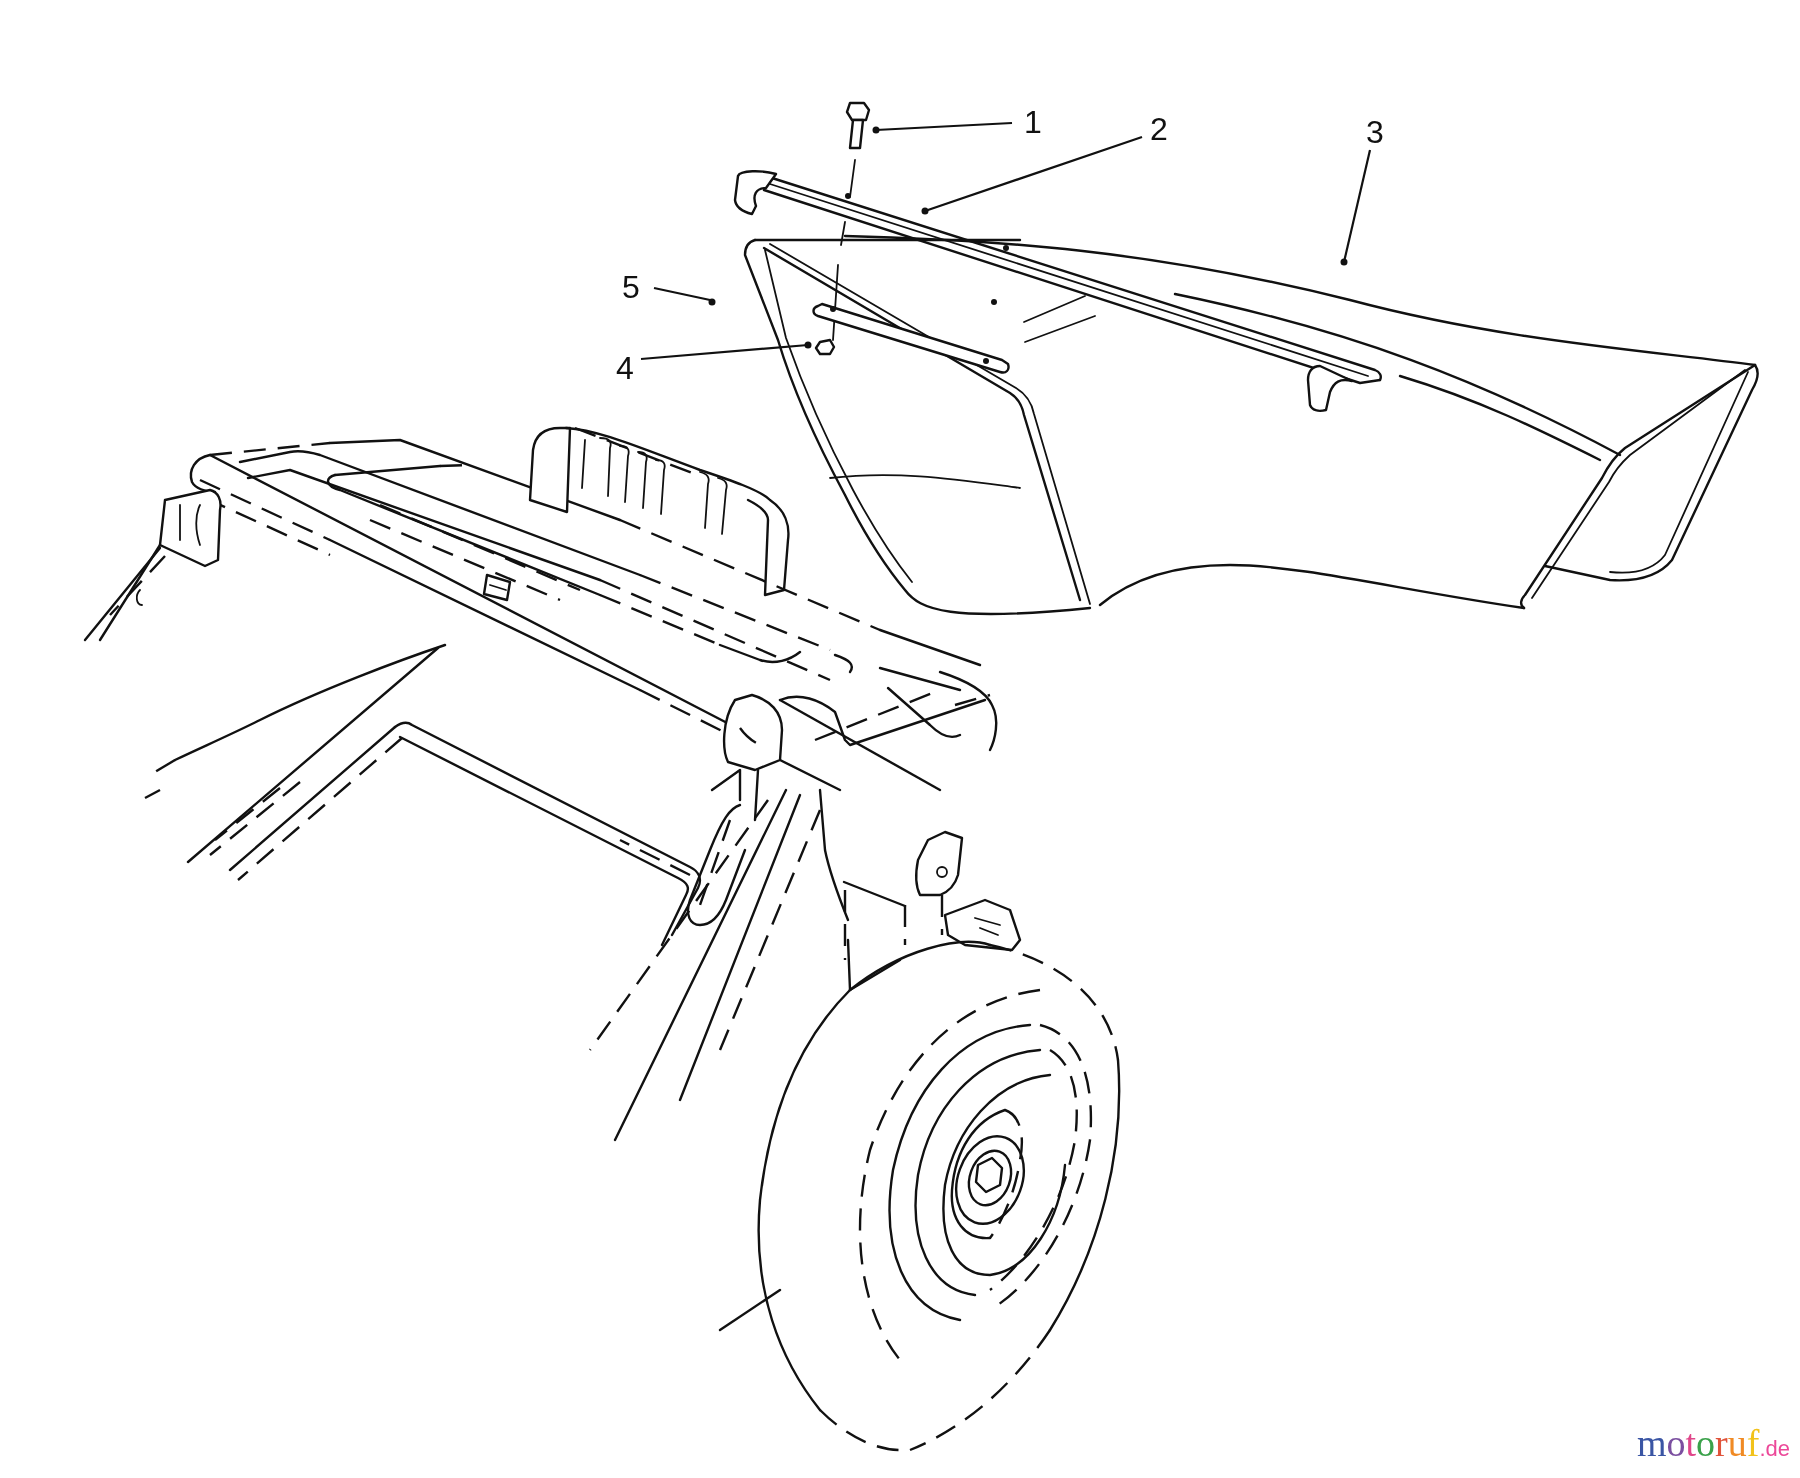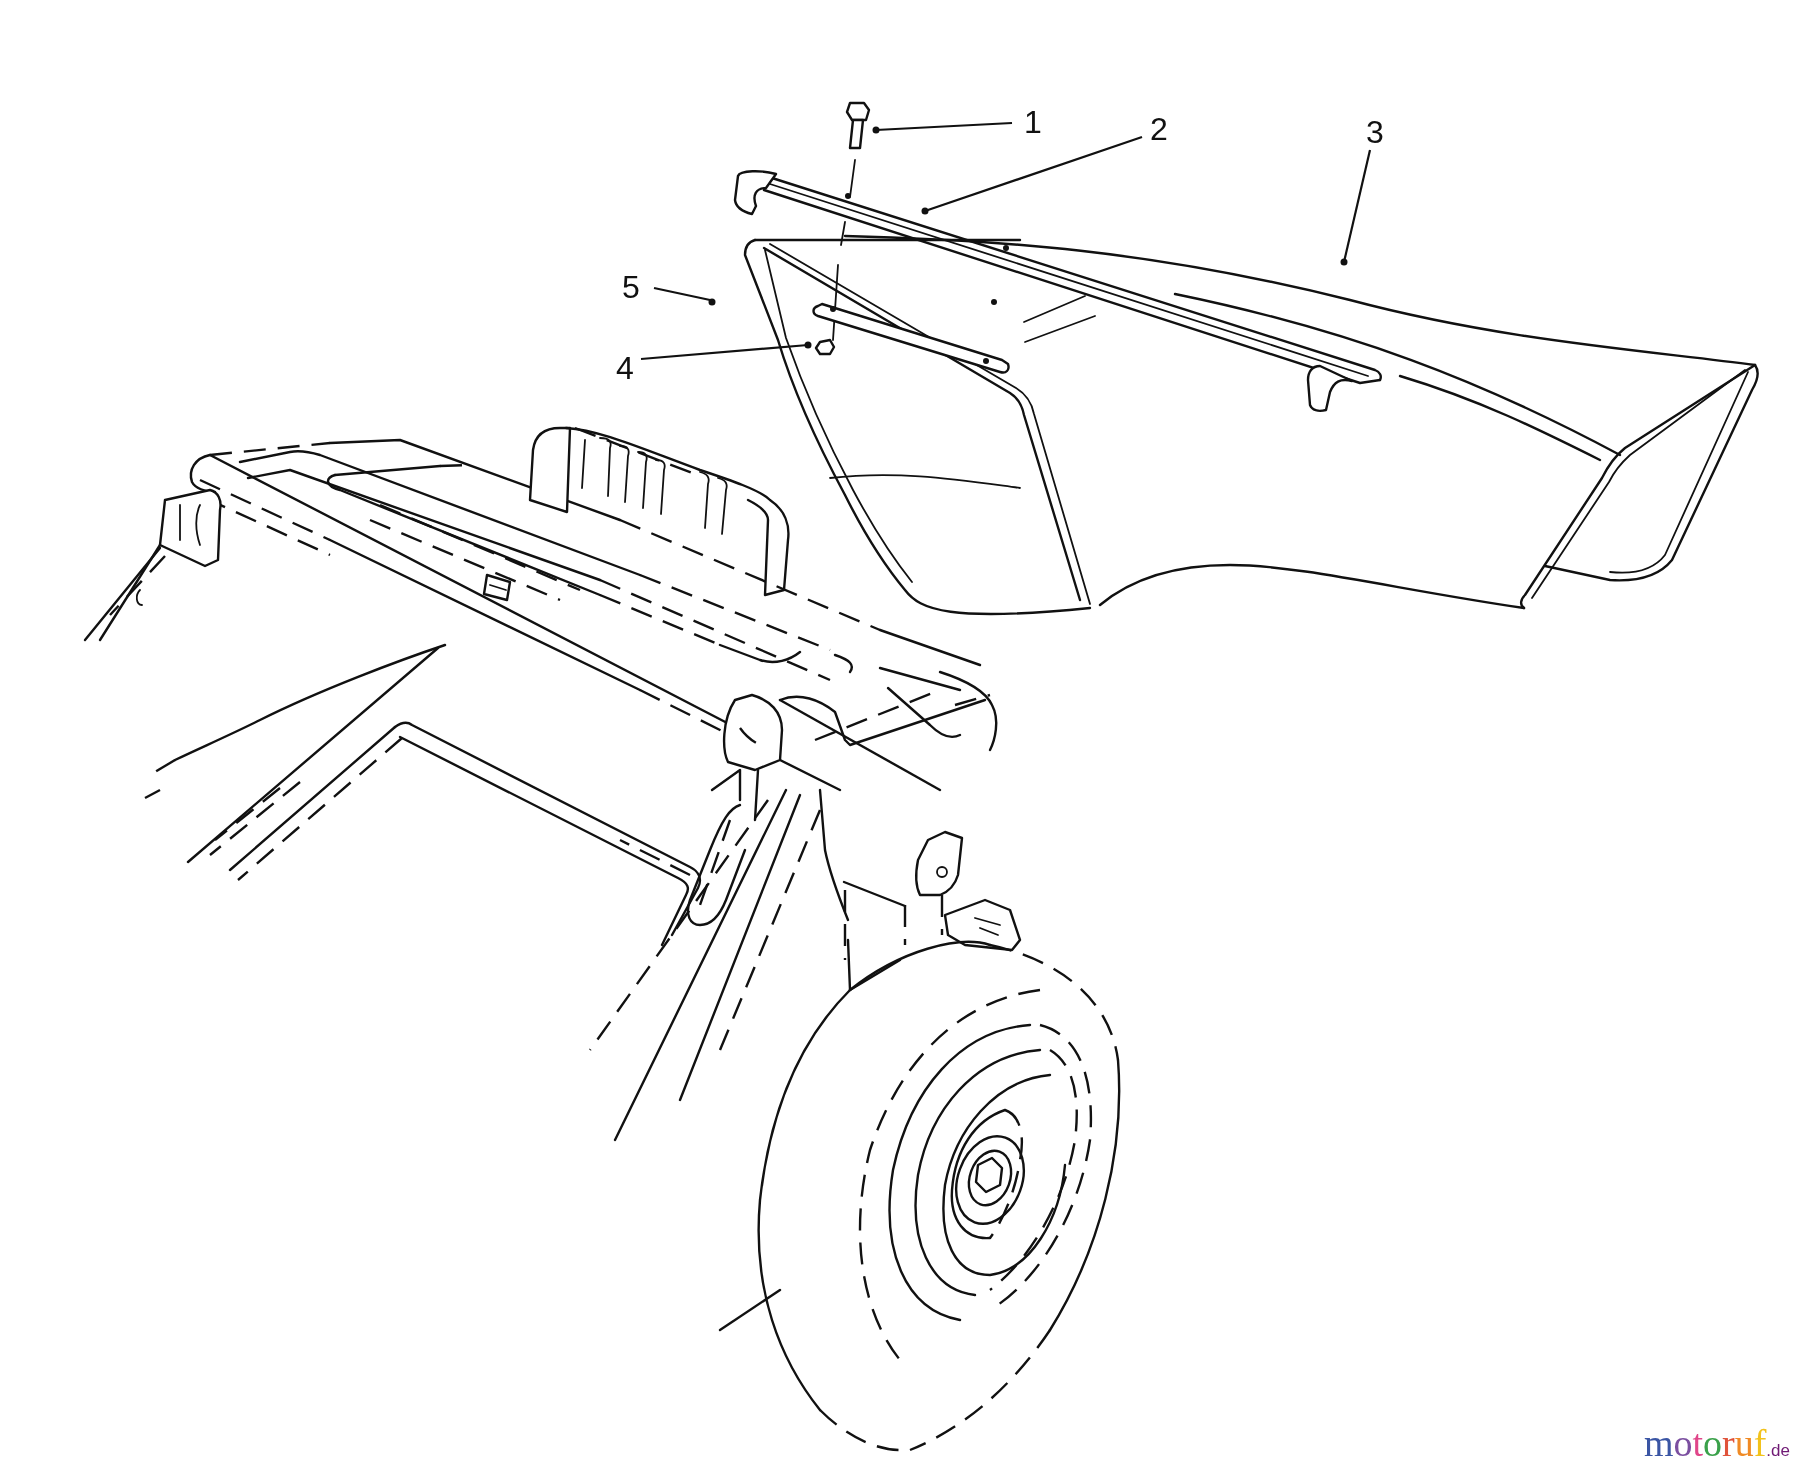--- a/index.html
+++ b/index.html
@@ -9,21 +9,21 @@
     .ln  { fill: none; stroke: #111; stroke-width: 2.4; stroke-linecap: round; stroke-linejoin: round; }
     .lnt { fill: none; stroke: #111; stroke-width: 1.8; stroke-linecap: round; stroke-linejoin: round; }
     .ds  { fill: none; stroke: #111; stroke-width: 2.4; stroke-dasharray: 22 12; stroke-linecap: butt; }
     .fillw { fill: #fff; stroke: #111; stroke-width: 2.4; stroke-linejoin: round; }
     .leader { stroke: #111; stroke-width: 2.2; fill: none; }
     .dot { fill: #111; }
     .callout { font-family: "Liberation Sans", sans-serif; font-size: 32px; fill: #111; }
     .logo { position: absolute; right: 10px; bottom: 16px; font-family: "Liberation Serif", serif;
             font-size: 38px; letter-spacing: 0px; line-height: 1; }
     .logo span { display: inline-block; }
-    .logo .tld { font-family: "Liberation Sans", sans-serif; font-size: 17px; color: #701a75; }
+    .logo .tld { font-family: "Liberation Sans", sans-serif; font-size: 22px; color: #ec4899; }
   </style>
 </head>
 <body>
 
 <svg id="diagram" viewBox="0 0 1800 1478" xmlns="http://www.w3.org/2000/svg">
 
   <g>
 
     <path class="ln" d="M 845 236 C 1000 240, 1150 250, 1350 300 C 1500 340, 1640 350, 1755 365"></path>
 

